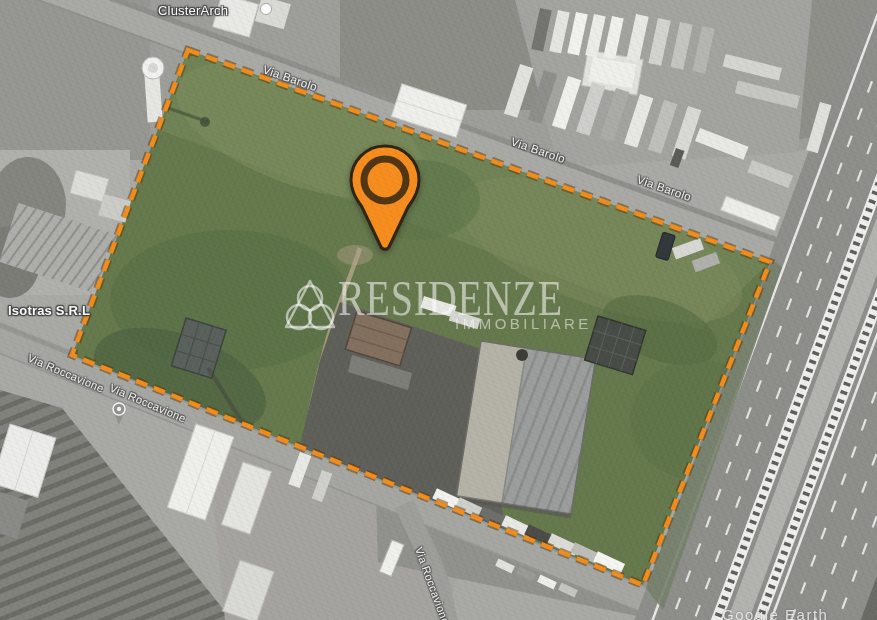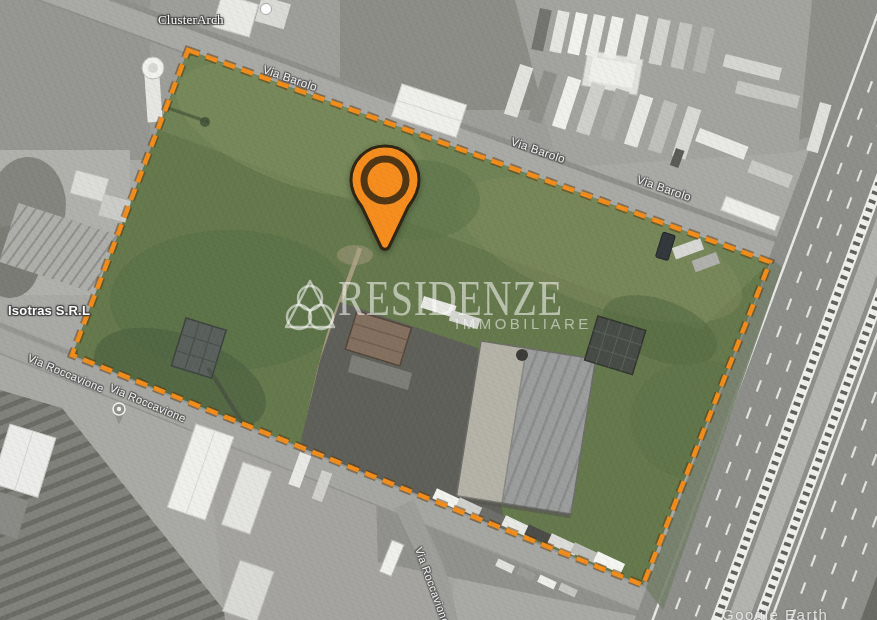--- a/index.html
+++ b/index.html
@@ -351,21 +351,21 @@
       <circle cx="119" cy="409" r="6" fill="#91918d" stroke="#f4f4f2" stroke-width="1.5"></circle>
       <circle cx="119" cy="409" r="2.2" fill="#f4f4f2"></circle>
     </g>
 
     <g>
       <polygon points="188,50 770,262 643,585 72,355" fill="none" stroke="rgba(90,55,10,.5)" stroke-width="8" stroke-dasharray="12 7"></polygon>
       <polygon points="188,50 770,262 643,585 72,355" fill="none" stroke="#F28D1C" stroke-width="4.5" stroke-dasharray="12 7"></polygon>
     </g>
   </svg>
 
-  <div class="lbl place" style="left:158px;top:13px;font-family:Liberation Serif, serif;">ClusterArch</div>
+  <div class="lbl place" style="left:158px;top:4px;">ClusterArch</div>
 
   <div class="lbl road rot" style="left:263px;top:64px;transform:rotate(19deg);">Via Barolo</div>
   <div class="lbl road rot" style="left:511px;top:136px;transform:rotate(19deg);">Via Barolo</div>
   <div class="lbl road rot" style="left:637px;top:174px;transform:rotate(19deg);">Via Barolo</div>
 
   <div class="lbl biz" style="left:8px;top:304px;">Isotras S.R.L</div>
 
   <div class="lbl road rot" style="left:28px;top:352px;transform:rotate(23deg);font-size:11px;">Via Roccavione</div>
   <div class="lbl road rot" style="left:110px;top:382px;transform:rotate(23deg);font-size:11px;">Via Roccavione</div>
   <div class="lbl road rot" style="left:418px;top:542px;transform:rotate(70deg);font-size:11px;">Via Roccavione</div>

